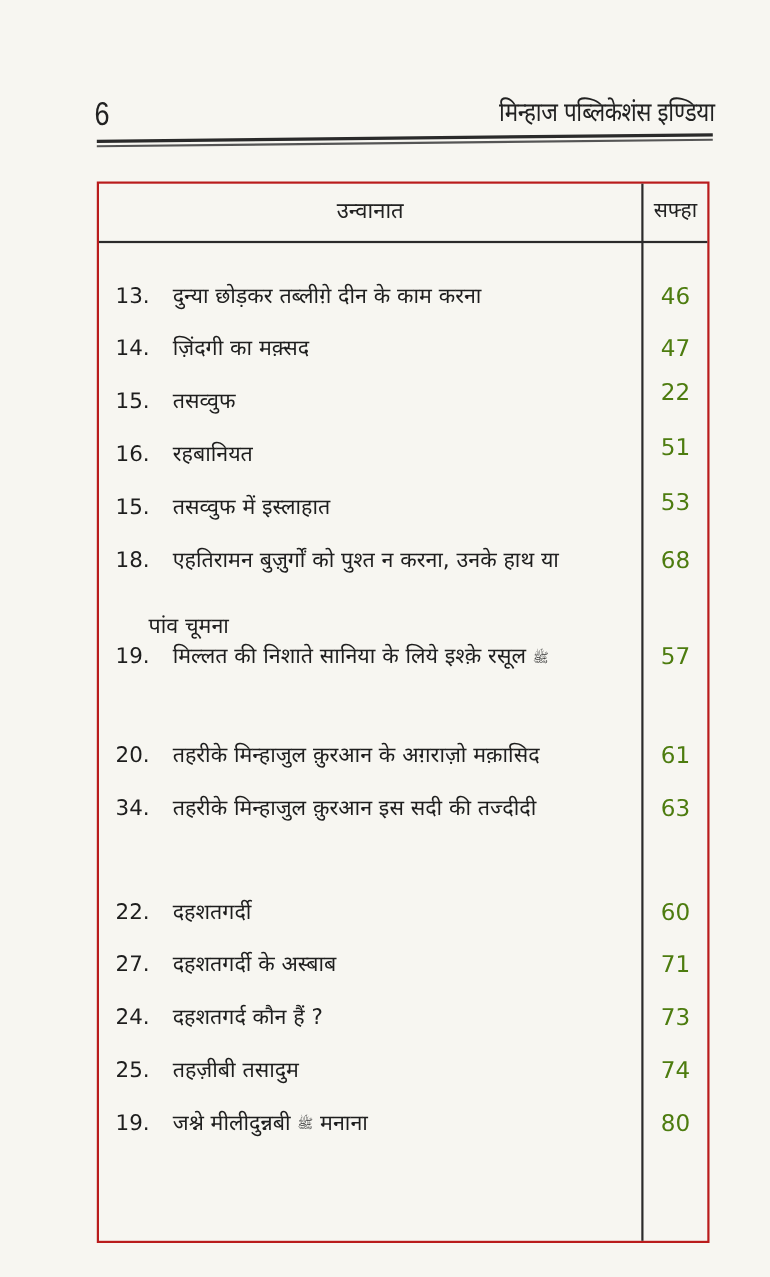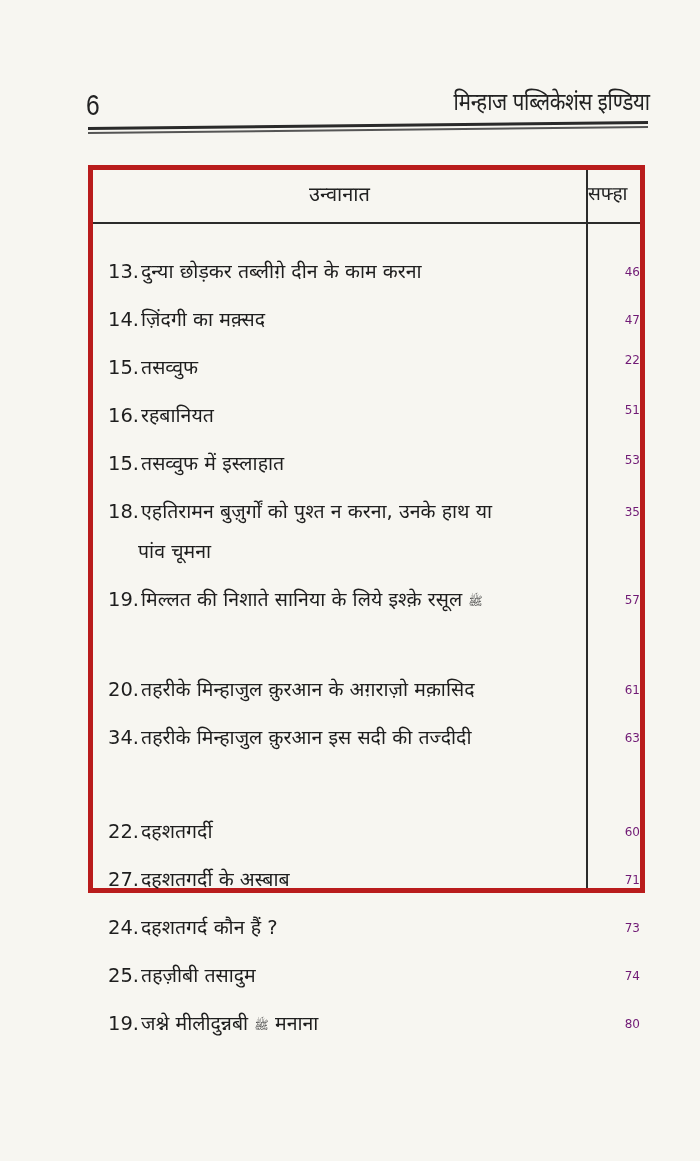--- a/index.html
+++ b/index.html
@@ -21,47 +21,47 @@
     font-size: 24px; color: #222; letter-spacing: -0.5px;
     transform: scaleX(0.85); transform-origin: right top;
   }
   .head-rule {
     position: absolute; left: 88px; top: 124px; width: 560px; height: 8px;
   }
   .head-rule .l1 { position:absolute; left:0; right:0; top:0; height:3px; background:#2a2a2a; transform: rotate(-0.6deg); }
   .head-rule .l2 { position:absolute; left:0; right:0; top:5px; height:1.5px; background:#555; transform: rotate(-0.6deg); }
 
   .toc {
-    position: absolute; left: 88px; top: 165px; width: 557px; height: 728px;
-    border: 5px solid #b91c1c; box-sizing: border-box;
+    position: absolute; left: 88px; top: 165px; width: 557px; height: 965px;
+    border: 2px solid #b91c1c; box-sizing: border-box;
   }
   .toc .col-divider {
     position: absolute; left: 493px; top: 0; bottom: 0; width: 2px; background: #2b2b2b;
   }
   .toc .header-divider {
     position: absolute; left: 0; right: 0; top: 52px; height: 2px; background: #2b2b2b;
   }
   .toc .h-title {
     position: absolute; left: 0; width: 493px; top: 10px; text-align: center;
     font-size: 20px; color: #222;
   }
   .toc .h-page {
-    position: absolute; left: 495px; right: 0; top: 10px; 
+    position: absolute; left: 495px; right: 0; top: 10px; text-align: center;
     font-size: 19px; color: #222;
   }
   .row { position: absolute; left: 0; right: 0; }
   .row .title {
     position: absolute; left: 15px; width: 465px;
     font-size: 19.5px; line-height: 40px; color: #1e1e1e;
   }
-  .row .title .num { margin-right: 2px; text-align: center; }
-  .row .title .cont { display:block; padding-left: 30px; }
+  .row .title .num { margin-right: 21px; text-align: center; }
+  .row .title .cont { display:block; padding-left: 30px; margin-top: 20px; }
   .row .page {
-    position: absolute; left: 495px; right: 0; text-align: right;
-    font-size: 12px; line-height: 40px; color: #701a75;
+    position: absolute; left: 495px; right: 0; text-align: center;
+    font-size: 21px; line-height: 40px; color: #4d7c0f;
   }
   .honorific { font-size: 12px; vertical-align: middle; color:#333; }
 </style>
 </head>
 <body>
 
 <div class="page-number">6</div>
 <div class="running-head">मिन्हाज पब्लिकेशंस इण्डिया</div>
 <div class="head-rule">
     <div class="l1"></div>
@@ -89,21 +89,21 @@
   <div class="row" style="top:226px">
     <div class="title"><span class="num">16.</span><span>रहबानियत</span></div>
     <div class="page" style="margin-top:-6px">51</div>
   </div>
   <div class="row" style="top:274px">
     <div class="title"><span class="num">15.</span><span>तसव्वुफ में इस्लाहात</span></div>
     <div class="page" style="margin-top:-4px">53</div>
   </div>
   <div class="row" style="top:322px">
     <div class="title"><span class="num">18.</span><span>एहतिरामन बुज़ुर्गों को पुश्त न करना, उनके हाथ या</span><span class="cont">पांव चूमना</span></div>
-    <div class="page">35</div>
+    <div class="page">68</div>
   </div>
   <div class="row" style="top:410px">
     <div class="title"><span class="num">19.</span><span>मिल्लत की निशाते सानिया के लिये इश्क़े रसूल</span> <span class="honorific">ﷺ</span></div>
     <div class="page">57</div>
   </div>
   <div class="row" style="top:500px">
     <div class="title"><span class="num">20.</span><span>तहरीके मिन्हाजुल क़ुरआन के अग़राज़ो मक़ासिद</span></div>
     <div class="page">61</div>
   </div>
   <div class="row" style="top:548px">

